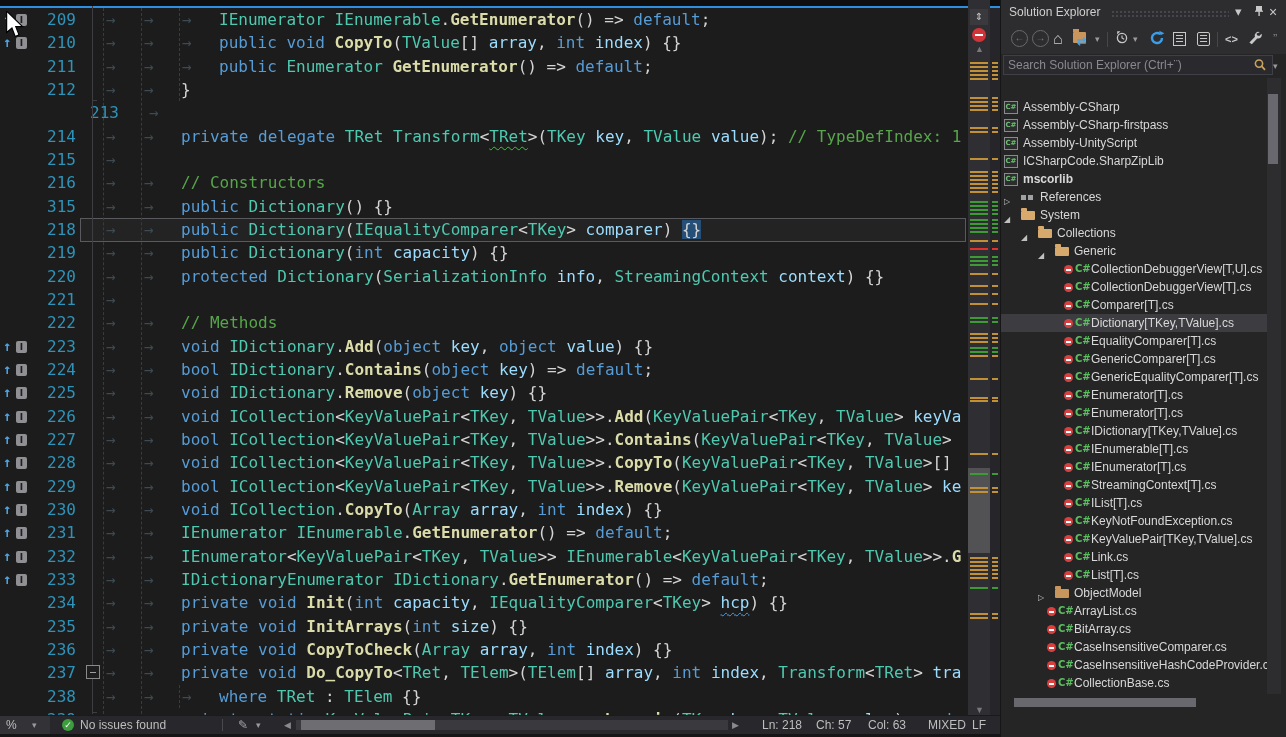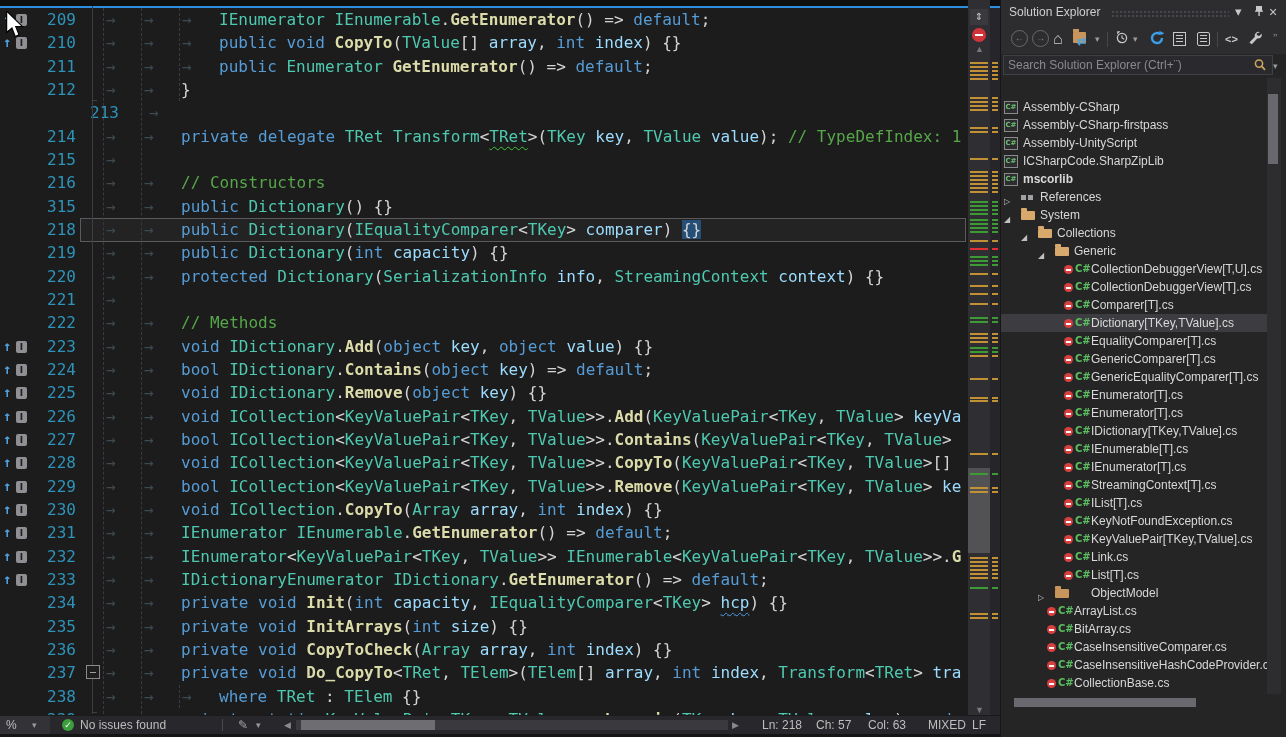--- a/index.html
+++ b/index.html
@@ -488,21 +488,21 @@
           <span class="lbl" style="left: 90px;">Link.cs</span>
         </div>
         <div class="trow" style="top: 488px;">
           <span class="excl-ic" style="left: 63px;"></span>
           <span class="cs-ic" style="left: 74px;">C#</span>
           <span class="lbl" style="left: 90px;">List[T].cs</span>
         </div>
         <div class="trow" style="top: 506px;">
           <span class="exp" style="left: 37px; top: 5px;">▷</span>
           <span class="folder-ic" style="left: 54px;"></span>
-          <span class="lbl" style="left: 90px;">ObjectModel</span>
+          <span class="lbl" style="left: 73px;">ObjectModel</span>
         </div>
         <div class="trow" style="top: 524px;">
           <span class="excl-ic" style="left: 46px;"></span>
           <span class="cs-ic" style="left: 57px;">C#</span>
           <span class="lbl" style="left: 73px;">ArrayList.cs</span>
         </div>
         <div class="trow" style="top: 542px;">
           <span class="excl-ic" style="left: 46px;"></span>
           <span class="cs-ic" style="left: 57px;">C#</span>
           <span class="lbl" style="left: 73px;">BitArray.cs</span>

